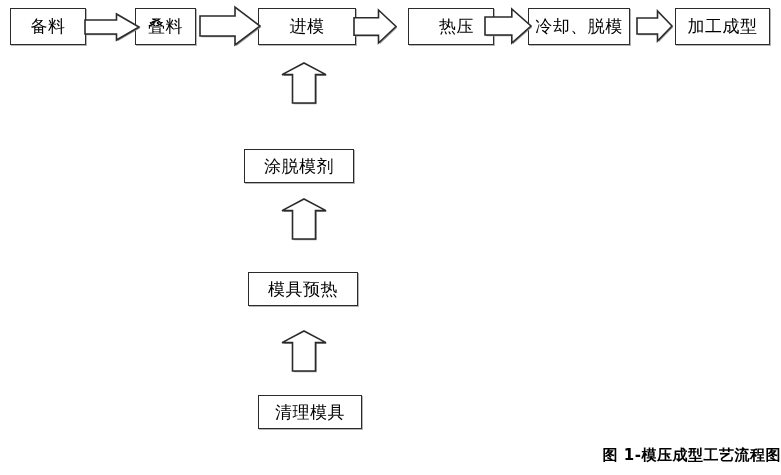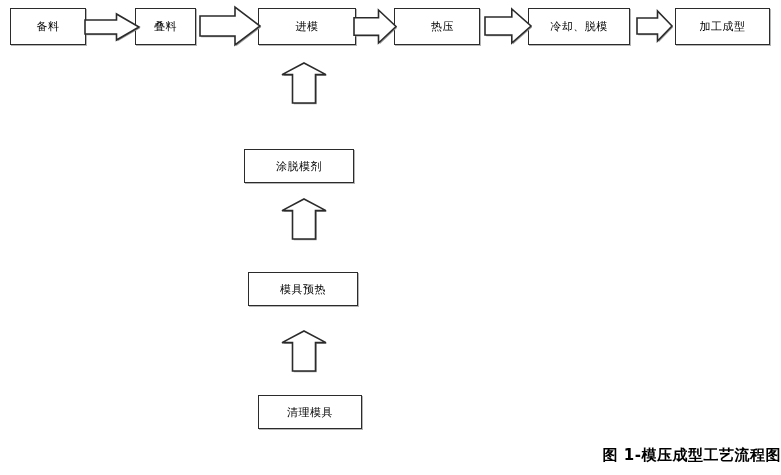--- a/index.html
+++ b/index.html
@@ -21,21 +21,21 @@
   .node {
     position: absolute;
     box-sizing: border-box;
     border: 1px solid #2b2b2b;
     background: #ffffff;
     display: flex;
     align-items: center;
     justify-content: center;
     color: #000000;
     font-family: "DejaVu Sans", "Liberation Sans", sans-serif;
-    font-size: 11px;
+    font-size: 17px;
     line-height: 1;
     letter-spacing: 0.5px;
     white-space: nowrap;
     box-shadow: 1px 1px 0 rgba(120,120,120,0.55);
   }
 
   .arrow {
     position: absolute;
   }
   .arrow svg {
@@ -67,21 +67,21 @@
   }
 </style>
 </head>
 <body>
 
 <div id="canvas">
 
   <div class="node" style="left: 10px; top: 8px; width: 76px; height: 37px;">备料</div>
   <div class="node" style="left: 135px; top: 8px; width: 61px; height: 37px;">叠料</div>
   <div class="node" style="left: 258px; top: 8px; width: 98px; height: 37px;">进模</div>
-  <div class="node" style="left: 394px; top: 8px; width: 86px; height: 37px; padding-left: 11px;">热压</div>
+  <div class="node" style="left: 408px; top: 8px; width: 86px; height: 37px; padding-left: 11px;">热压</div>
   <div class="node" style="left: 528px; top: 8px; width: 102px; height: 37px;">冷却、脱模</div>
   <div class="node" style="left: 675px; top: 8px; width: 95px; height: 37px;">加工成型</div>
 
   <div class="node" style="left: 244px; top: 149px; width: 110px; height: 34px;">涂脱模剂</div>
   <div class="node" style="left: 248px; top: 272px; width: 110px; height: 34px;">模具预热</div>
   <div class="node" style="left: 258px; top: 395px; width: 104px; height: 34px;">清理模具</div>
 
   <div class="arrow" style="left: 84px; top: 13px; width: 56px; height: 28px;">
       <svg width="56" height="28" viewBox="0 0 56 28">
         <polygon points="1.0,7.0 32.5,7.0 32.5,1.0 55.0,14.0 32.5,27.0 32.5,21.0 1.0,21.0" class="shadow" transform="translate(1.2,1.2)"></polygon>

